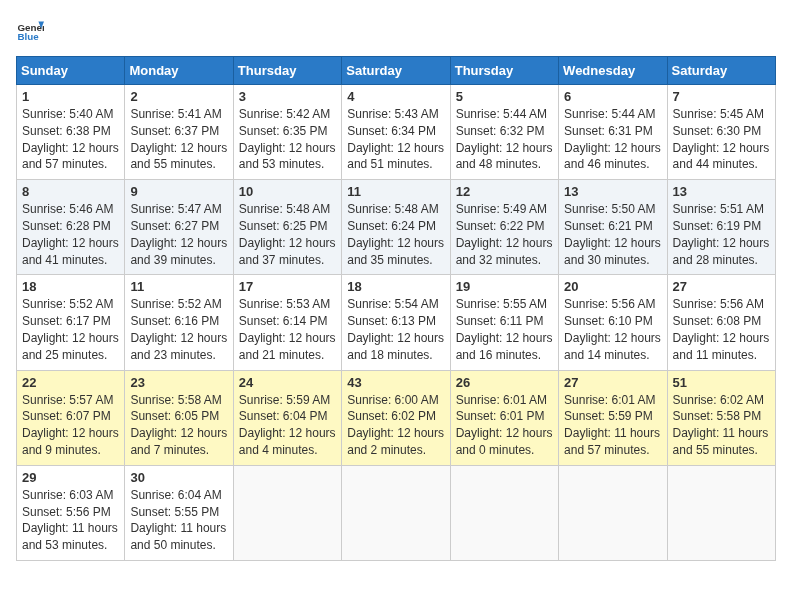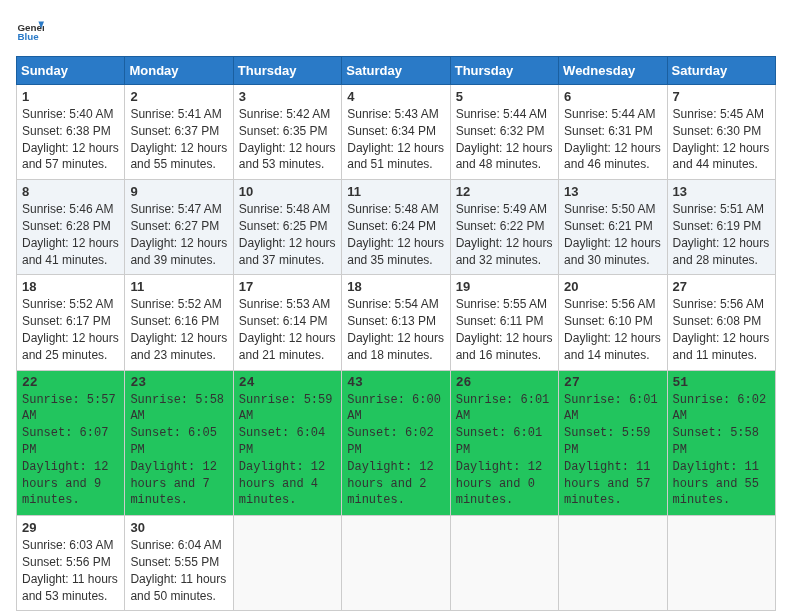--- a/index.html
+++ b/index.html
@@ -135,21 +135,21 @@
       </tr>
       <tr>
         <td><span class="day-num">18</span><span class="day-info">Sunrise: 5:52 AM<br>Sunset: 6:17 PM<br>Daylight: 12 hours and 25 minutes.</span></td>
         <td><span class="day-num">11</span><span class="day-info">Sunrise: 5:52 AM<br>Sunset: 6:16 PM<br>Daylight: 12 hours and 23 minutes.</span></td>
         <td><span class="day-num">17</span><span class="day-info">Sunrise: 5:53 AM<br>Sunset: 6:14 PM<br>Daylight: 12 hours and 21 minutes.</span></td>
         <td><span class="day-num">18</span><span class="day-info">Sunrise: 5:54 AM<br>Sunset: 6:13 PM<br>Daylight: 12 hours and 18 minutes.</span></td>
         <td><span class="day-num">19</span><span class="day-info">Sunrise: 5:55 AM<br>Sunset: 6:11 PM<br>Daylight: 12 hours and 16 minutes.</span></td>
         <td><span class="day-num">20</span><span class="day-info">Sunrise: 5:56 AM<br>Sunset: 6:10 PM<br>Daylight: 12 hours and 14 minutes.</span></td>
         <td><span class="day-num">27</span><span class="day-info">Sunrise: 5:56 AM<br>Sunset: 6:08 PM<br>Daylight: 12 hours and 11 minutes.</span></td>
       </tr>
-      <tr style="background-color: #22c55e; font-family: Liberation Mono, monospace;">
+      <tr style="background-color: #fef9c3;">
         <td><span class="day-num">22</span><span class="day-info">Sunrise: 5:57 AM<br>Sunset: 6:07 PM<br>Daylight: 12 hours and 9 minutes.</span></td>
         <td><span class="day-num">23</span><span class="day-info">Sunrise: 5:58 AM<br>Sunset: 6:05 PM<br>Daylight: 12 hours and 7 minutes.</span></td>
         <td><span class="day-num">24</span><span class="day-info">Sunrise: 5:59 AM<br>Sunset: 6:04 PM<br>Daylight: 12 hours and 4 minutes.</span></td>
         <td><span class="day-num">43</span><span class="day-info">Sunrise: 6:00 AM<br>Sunset: 6:02 PM<br>Daylight: 12 hours and 2 minutes.</span></td>
         <td><span class="day-num">26</span><span class="day-info">Sunrise: 6:01 AM<br>Sunset: 6:01 PM<br>Daylight: 12 hours and 0 minutes.</span></td>
         <td><span class="day-num">27</span><span class="day-info">Sunrise: 6:01 AM<br>Sunset: 5:59 PM<br>Daylight: 11 hours and 57 minutes.</span></td>
         <td><span class="day-num">51</span><span class="day-info">Sunrise: 6:02 AM<br>Sunset: 5:58 PM<br>Daylight: 11 hours and 55 minutes.</span></td>
       </tr>
       <tr>
         <td><span class="day-num">29</span><span class="day-info">Sunrise: 6:03 AM<br>Sunset: 5:56 PM<br>Daylight: 11 hours and 53 minutes.</span></td>

